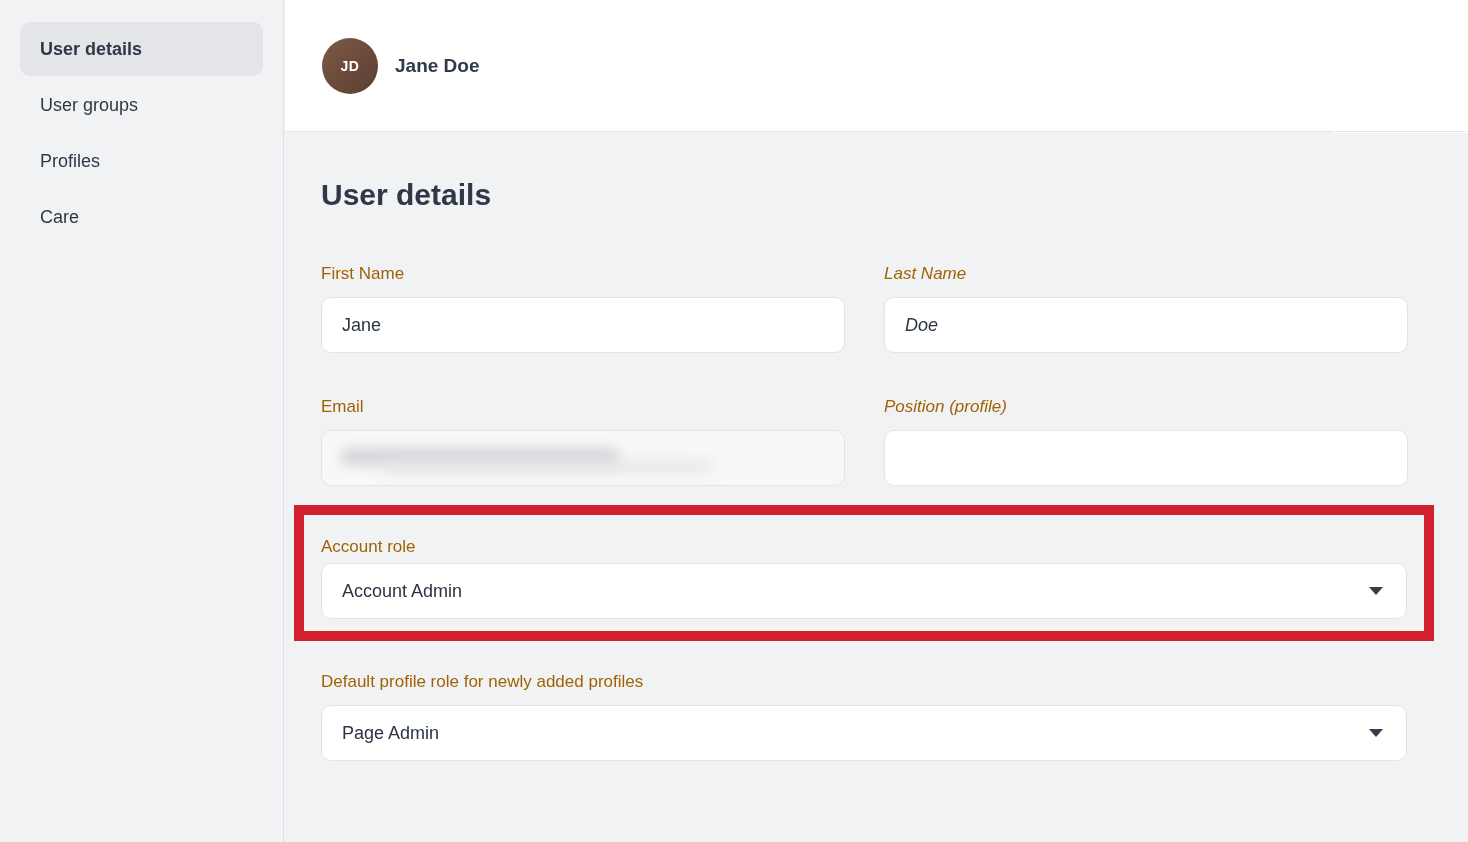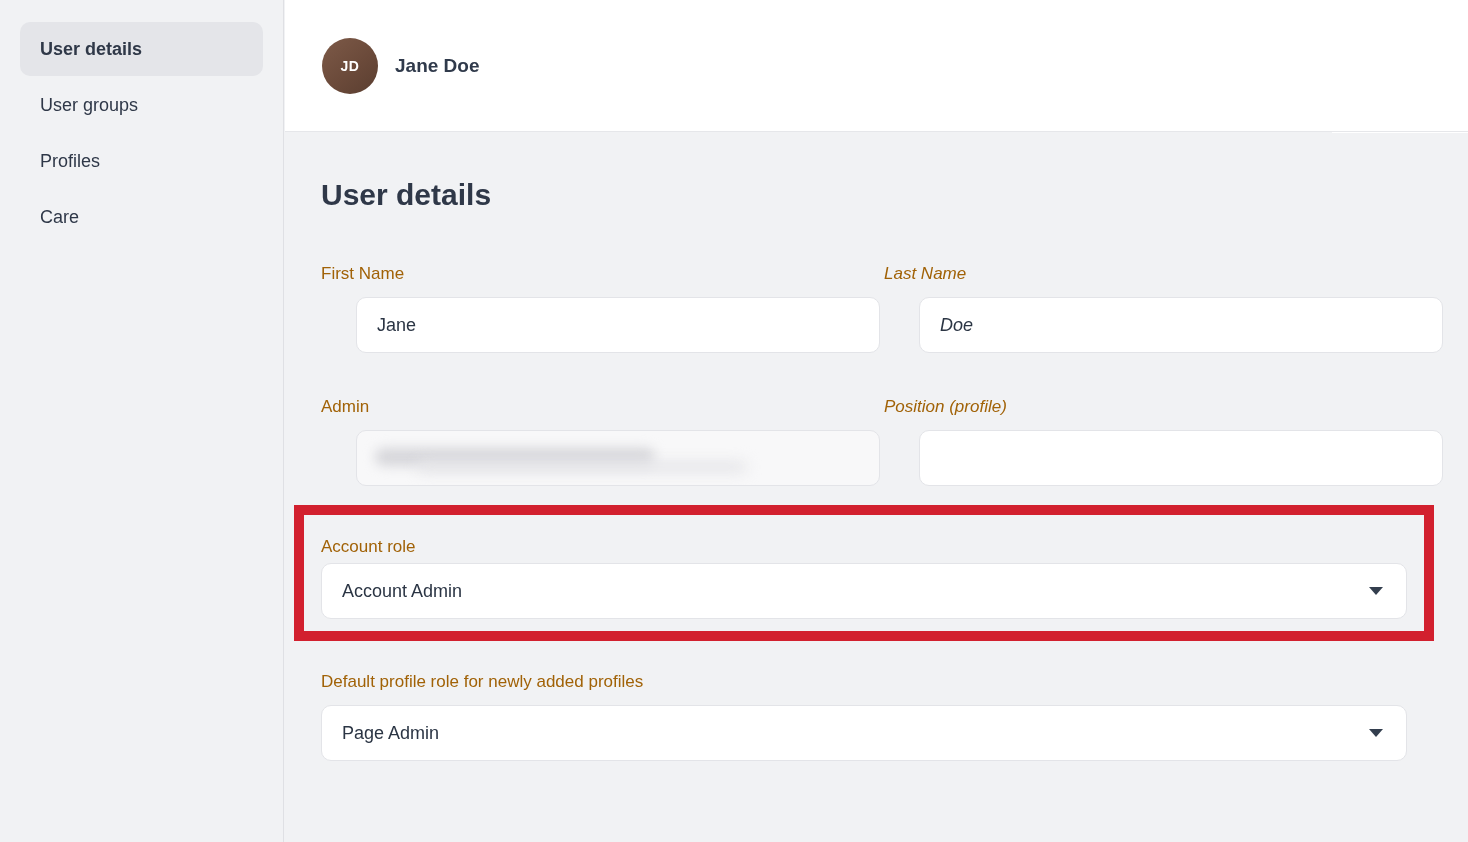--- a/index.html
+++ b/index.html
@@ -52,21 +52,21 @@
   }
   .field-label {
     position:absolute; font-size:17px; color:#a16207; line-height:20px;
   }
   .text-input, .select-box {
     position:absolute; height:56px;
     background:#ffffff; border:1px solid #e3e4e8; border-radius:10px;
     font-family:"Liberation Sans", sans-serif;
     font-size:18px; color:#2b3544; padding:0 20px;
   }
-  .text-input { outline:none; width:524px;margin-left:35px; }
+  .text-input { outline:none; width:524px; }
   .text-input.disabled { background:#f8f8f9; }
   .select-box {
     width:1086px; display:flex; align-items:center; cursor:pointer;
     justify-content:space-between;
   }
   .caret {
     width:0; height:0; border-left:7px solid transparent;
     border-right:7px solid transparent; border-top:8px solid #333e4e;
     margin-right:3px;
   }
@@ -123,21 +123,21 @@
   <div class="main">
 
     <div class="page-title">User details</div>
 
     <div class="field-label col1" style="top:131px;">First Name</div>
     <input class="text-input col1" style="top: 164px;" type="text" value="Jane">
 
     <div class="field-label col2" style="top:131px;">Last Name</div>
     <input class="text-input col2" style="top: 164px;" type="text" value="Doe">
 
-    <div class="field-label col1" style="top:264px;">Admin</div>
+    <div class="field-label col1" style="top:264px;">Email</div>
     <div class="text-input disabled email-box col1 w-col" style="top:297px;">
       <div class="redact-bar"></div>
       <div class="redact-bar2"></div>
     </div>
 
     <div class="field-label col2" style="top:264px;">Position (profile)</div>
     <input class="text-input col2" style="top: 297px;" type="text" value="">
 
     <div class="annotation-box"></div>
 

